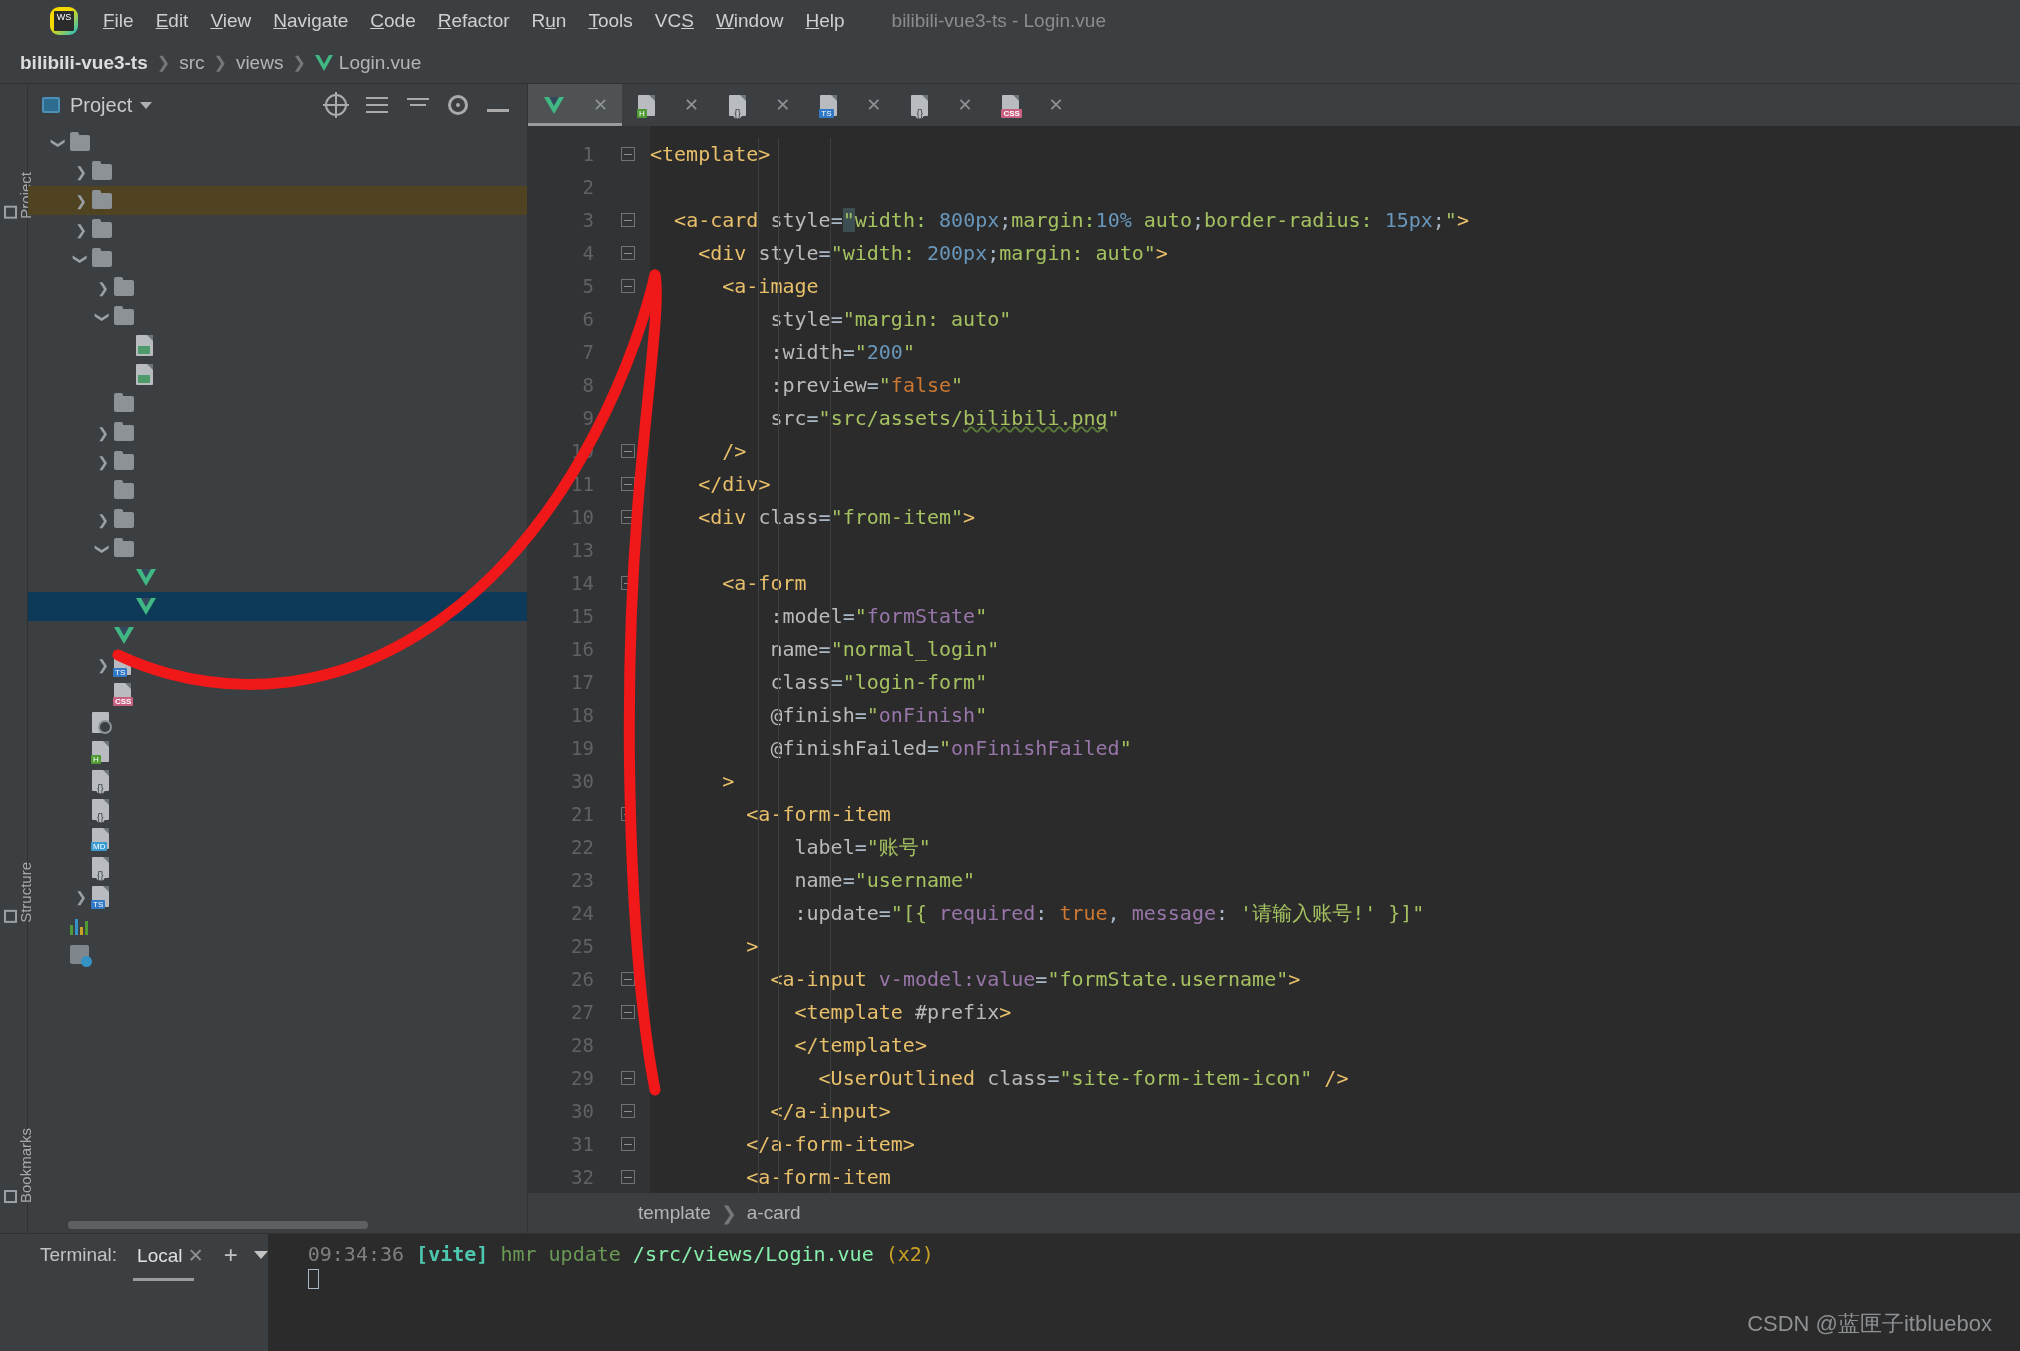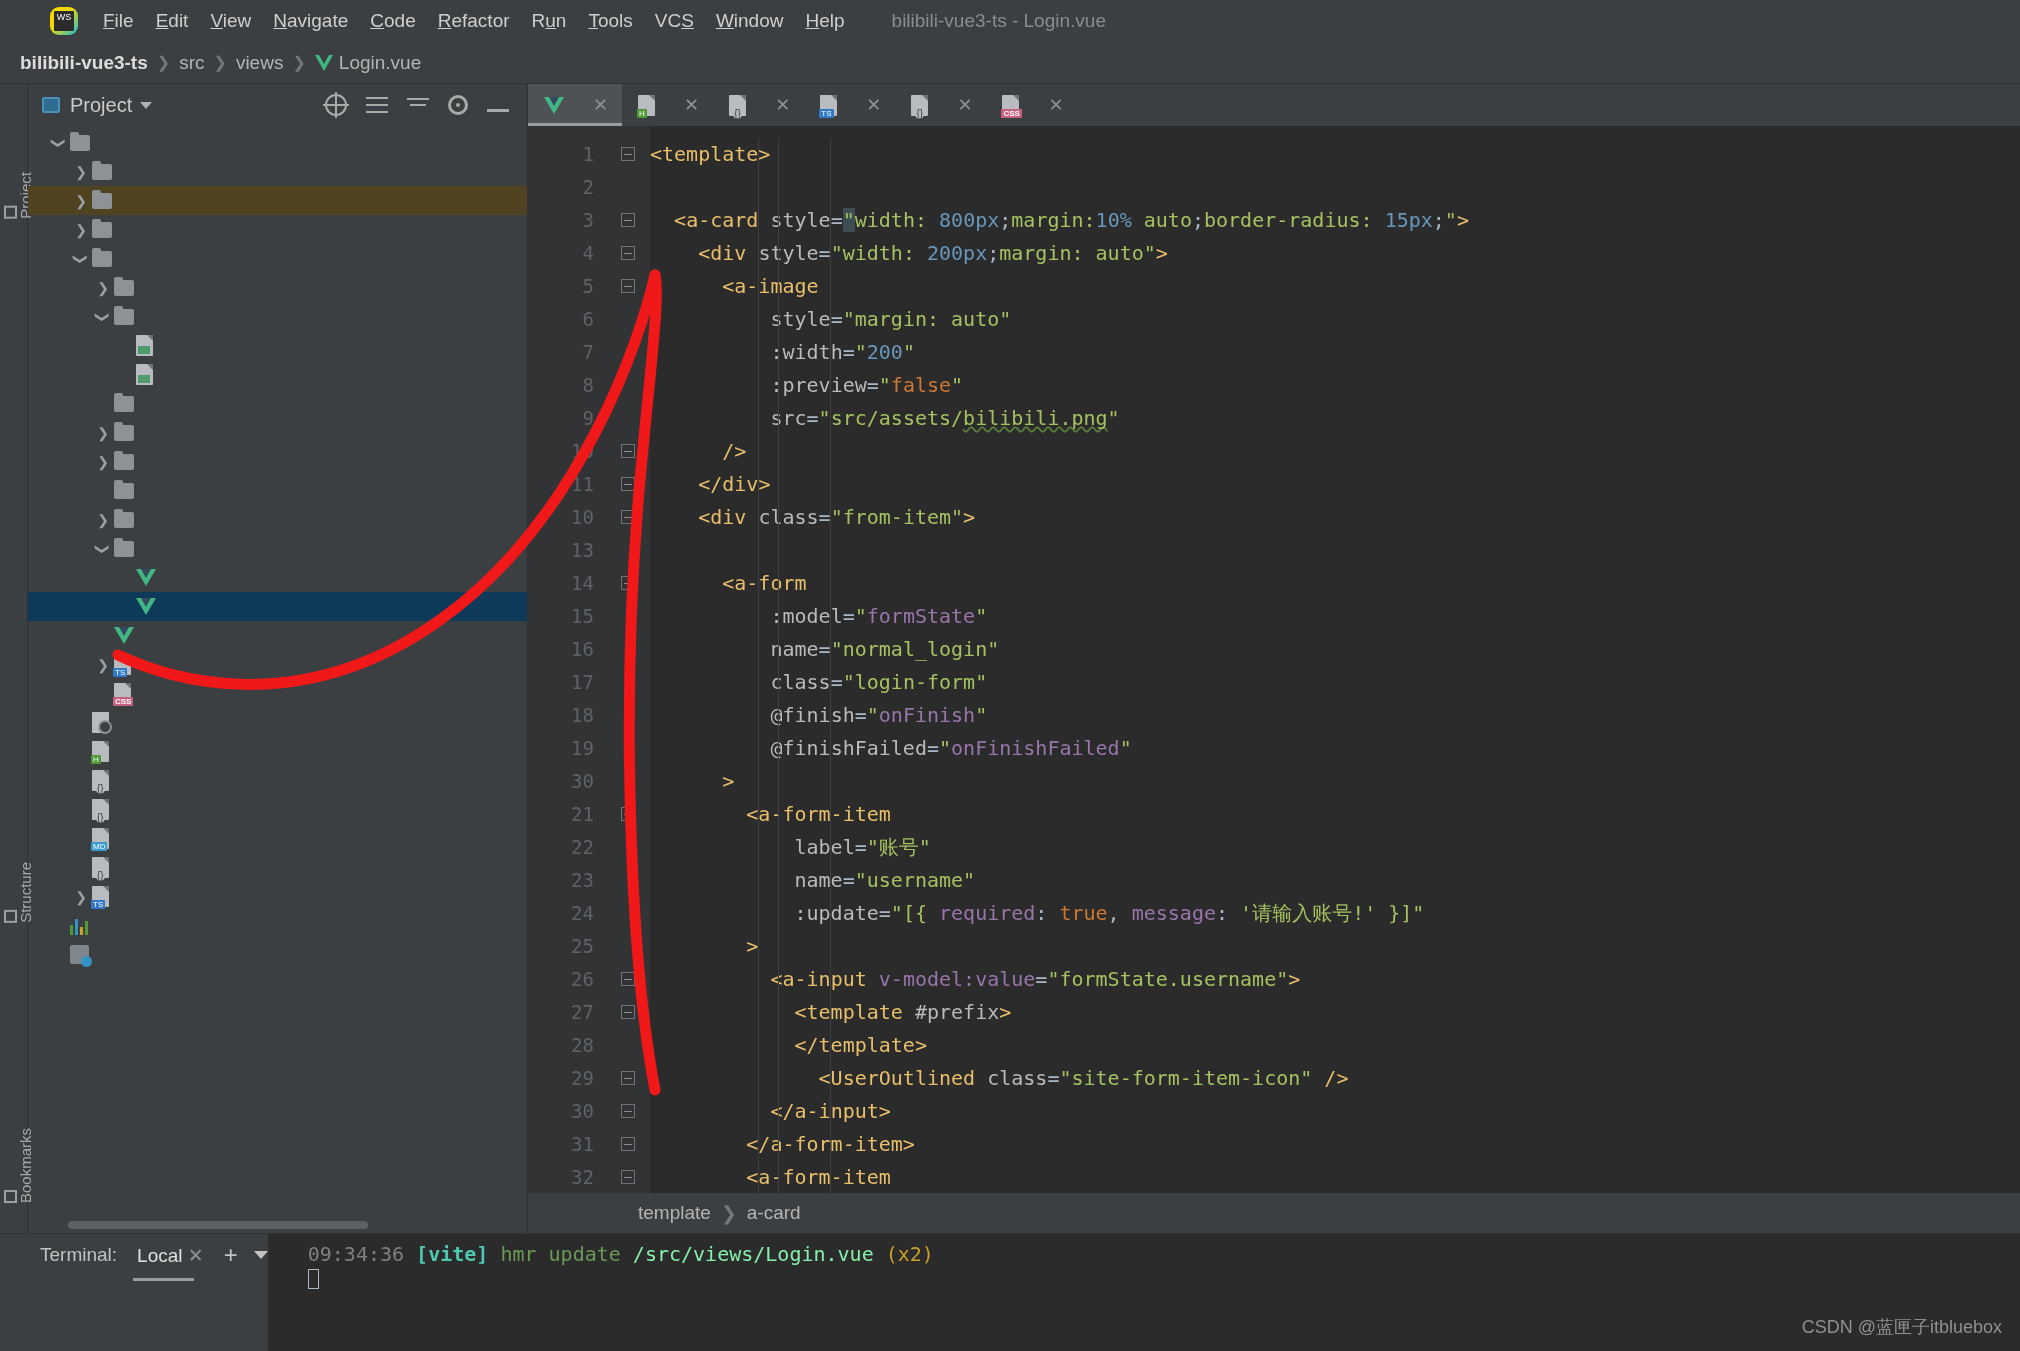--- a/index.html
+++ b/index.html
@@ -295,21 +295,21 @@
   .term-chev{ width:0;height:0;border-left:7px solid transparent;border-right:7px solid transparent;border-top:8px solid #c2c2c2; }
   .term-body{
     flex:1 1 auto; background:#2b2b2b; padding:8px 0 0 40px;
     font-family:"DejaVu Sans Mono", monospace; font-size:20px; color:#a9b7c6;
   }
   .tt-time{ color:#808080; } .tt-vite{ color:#4ec9b0; font-weight:bold; }
   .tt-cmd{ color:#6a9955; } .tt-path{ color:#86efac; } .tt-x2{ color:#c9a227; }
   .tcaret{ display:inline-block; width:11px; height:20px; border:1px solid #a9b7c6; vertical-align:-4px;}
 
   .watermark{
-    position:absolute; right:18px; bottom:12px; color:#8d9194; font-size:18px;
+    position:absolute; right:28px; bottom:12px; color:#8d9194; font-size:22px;
   }
 
   
   .annot{ position:absolute; left:0; top:0; width:2020px; height:1351px; pointer-events:none; }
 </style>
 </head>
 <body>
 
 <div class="app">
 

